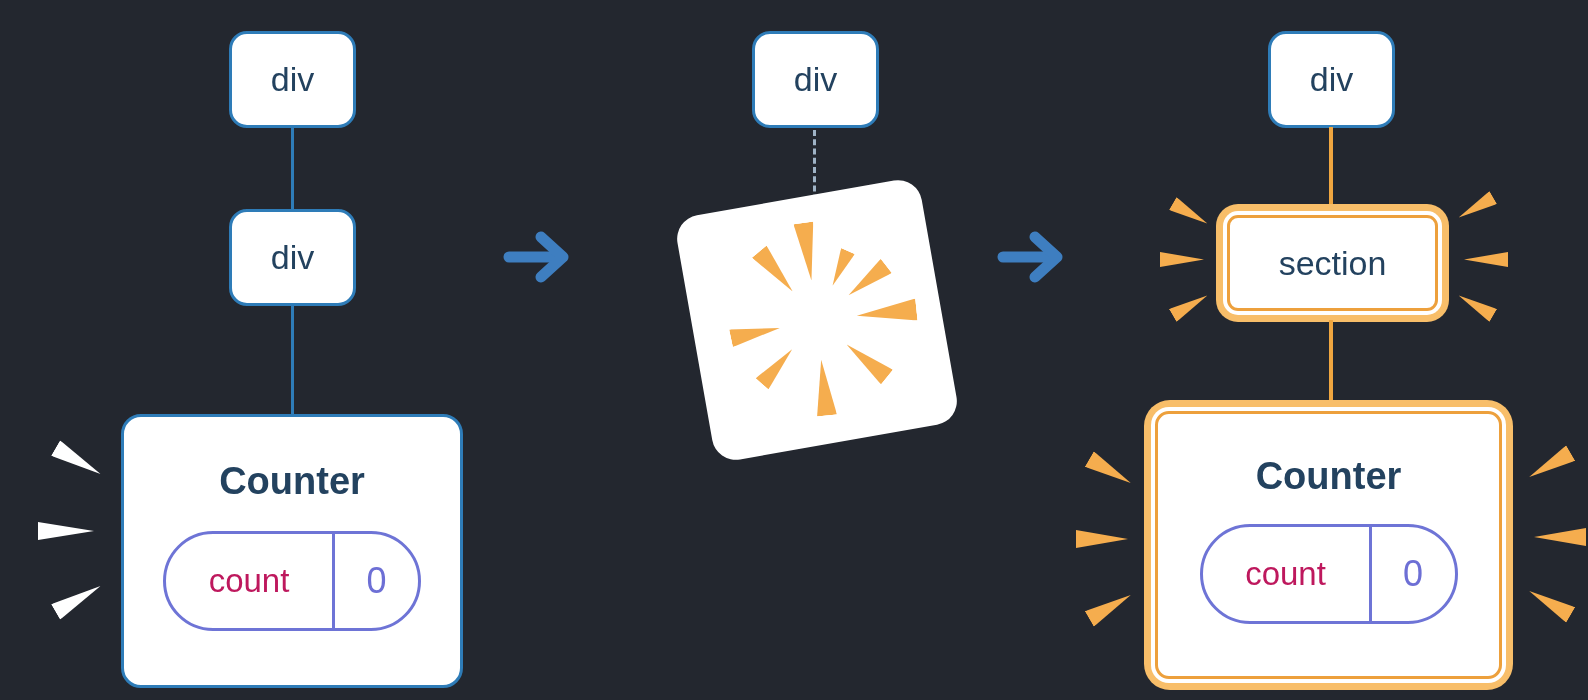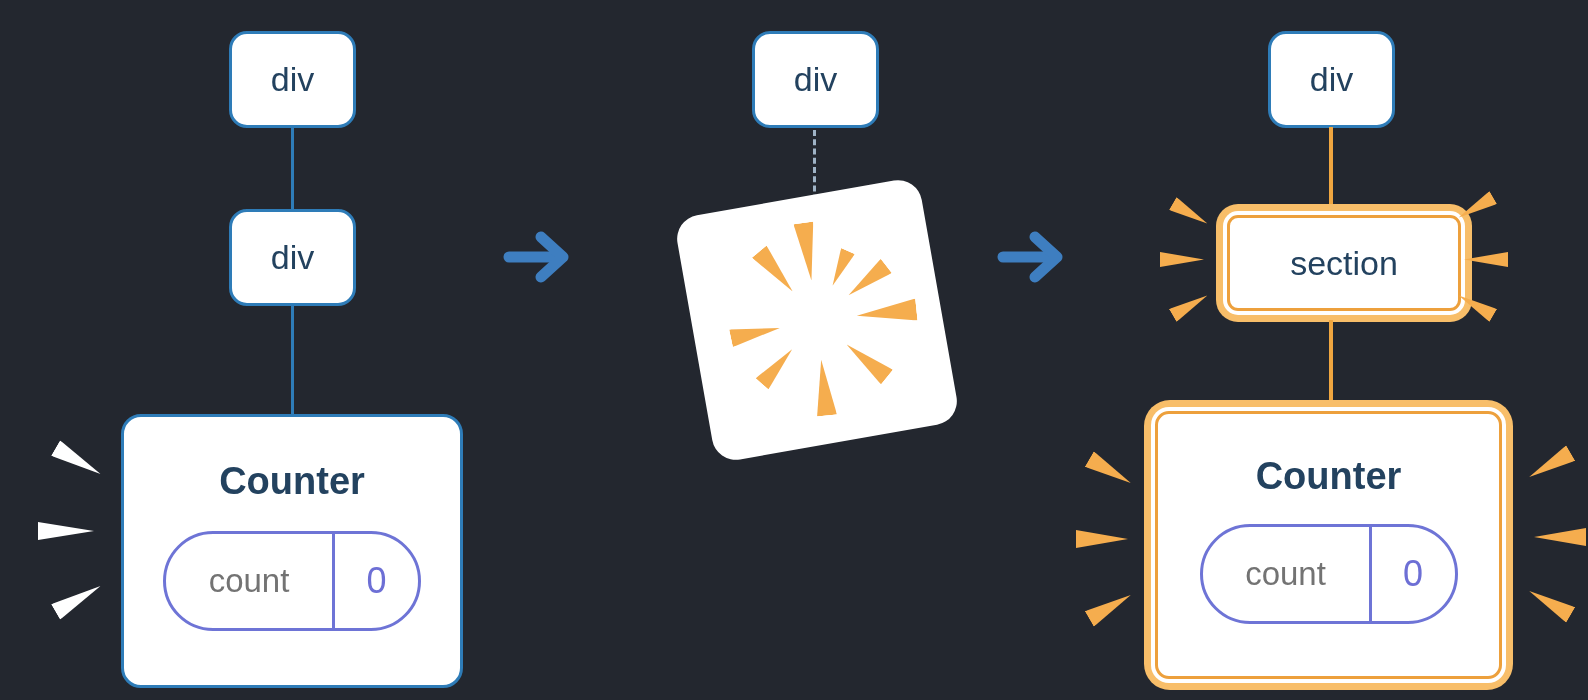--- a/index.html
+++ b/index.html
@@ -15,21 +15,21 @@
   .vline-orange { position:absolute; width:4px; background:#efa640; }
   .vline-dashed { position:absolute; width:0; border-left:3px dashed #9fb3c6; }
 
   .counter-box { position:absolute; background:#fff; border:3px solid #2e7cb8; border-radius:20px;
                  display:flex; flex-direction:column; align-items:center; }
   .counter-title { color:#23425f; font-size:38px; font-weight:600; line-height:44px; height:44px; }
 
   .pill { display:flex; align-items:stretch; background:#fff; border:3px solid #6e74d6;
           border-radius:60px; width:258px; height:100px; overflow:hidden; }
   .pill-key { width:166px; display:flex; align-items:center; justify-content:center;
-              color:#737373; font-size:33px; }
+              color:#be185d; font-size:33px; }
   .pill-sep { width:3px; background:#6e74d6; }
   .pill-val { flex:1; display:flex; align-items:center; justify-content:center;
               color:#6d6fd5; font-size:36px; }
 
   .wedge { position:absolute; clip-path:polygon(0 50%, 100% 0, 100% 100%); }
   .wedge-white { background:#ffffff; }
   .wedge-orange { background:#f5ad4e; }
 
   .arrow { position:absolute; }
 
@@ -100,21 +100,21 @@
   <svg class="arrow" style="left:960px;top:226px;" width="82" height="62" viewBox="0 0 82 62">
     <path d="M7 31 L55 31" fill="none" stroke="#3e7ec0" stroke-width="11" stroke-linecap="round"></path>
     <path d="M39 11 L61 31 L39 51" fill="none" stroke="#3e7ec0" stroke-width="11" stroke-linecap="round" stroke-linejoin="round"></path>
   </svg>
 
   <div class="node" style="left:1232px;top:31px;width:127px;height:97px;">
     <span>div</span>
   </div>
   <div class="vline-orange" style="left:1293px;top:127px;height:80px;"></div>
 
-  <div class="hl" style="left:1180px;top:204px;width:256px;height:118px;">
+  <div class="hl" style="left:1180px;top:204px;width:233px;height:118px;">
     <div class="hl-mid">
       <div class="hl-inner">
         <span>section</span>
       </div>
     </div>
   </div>
 
   <div class="wedge wedge-orange" style="left:1134px;top:206px;width:40px;height:15px;transform:rotate(-150deg);"></div>
   <div class="wedge wedge-orange" style="left:1124px;top:252px;width:44px;height:15px;transform:rotate(180deg);"></div>
   <div class="wedge wedge-orange" style="left:1134px;top:298px;width:40px;height:15px;transform:rotate(150deg);"></div>

